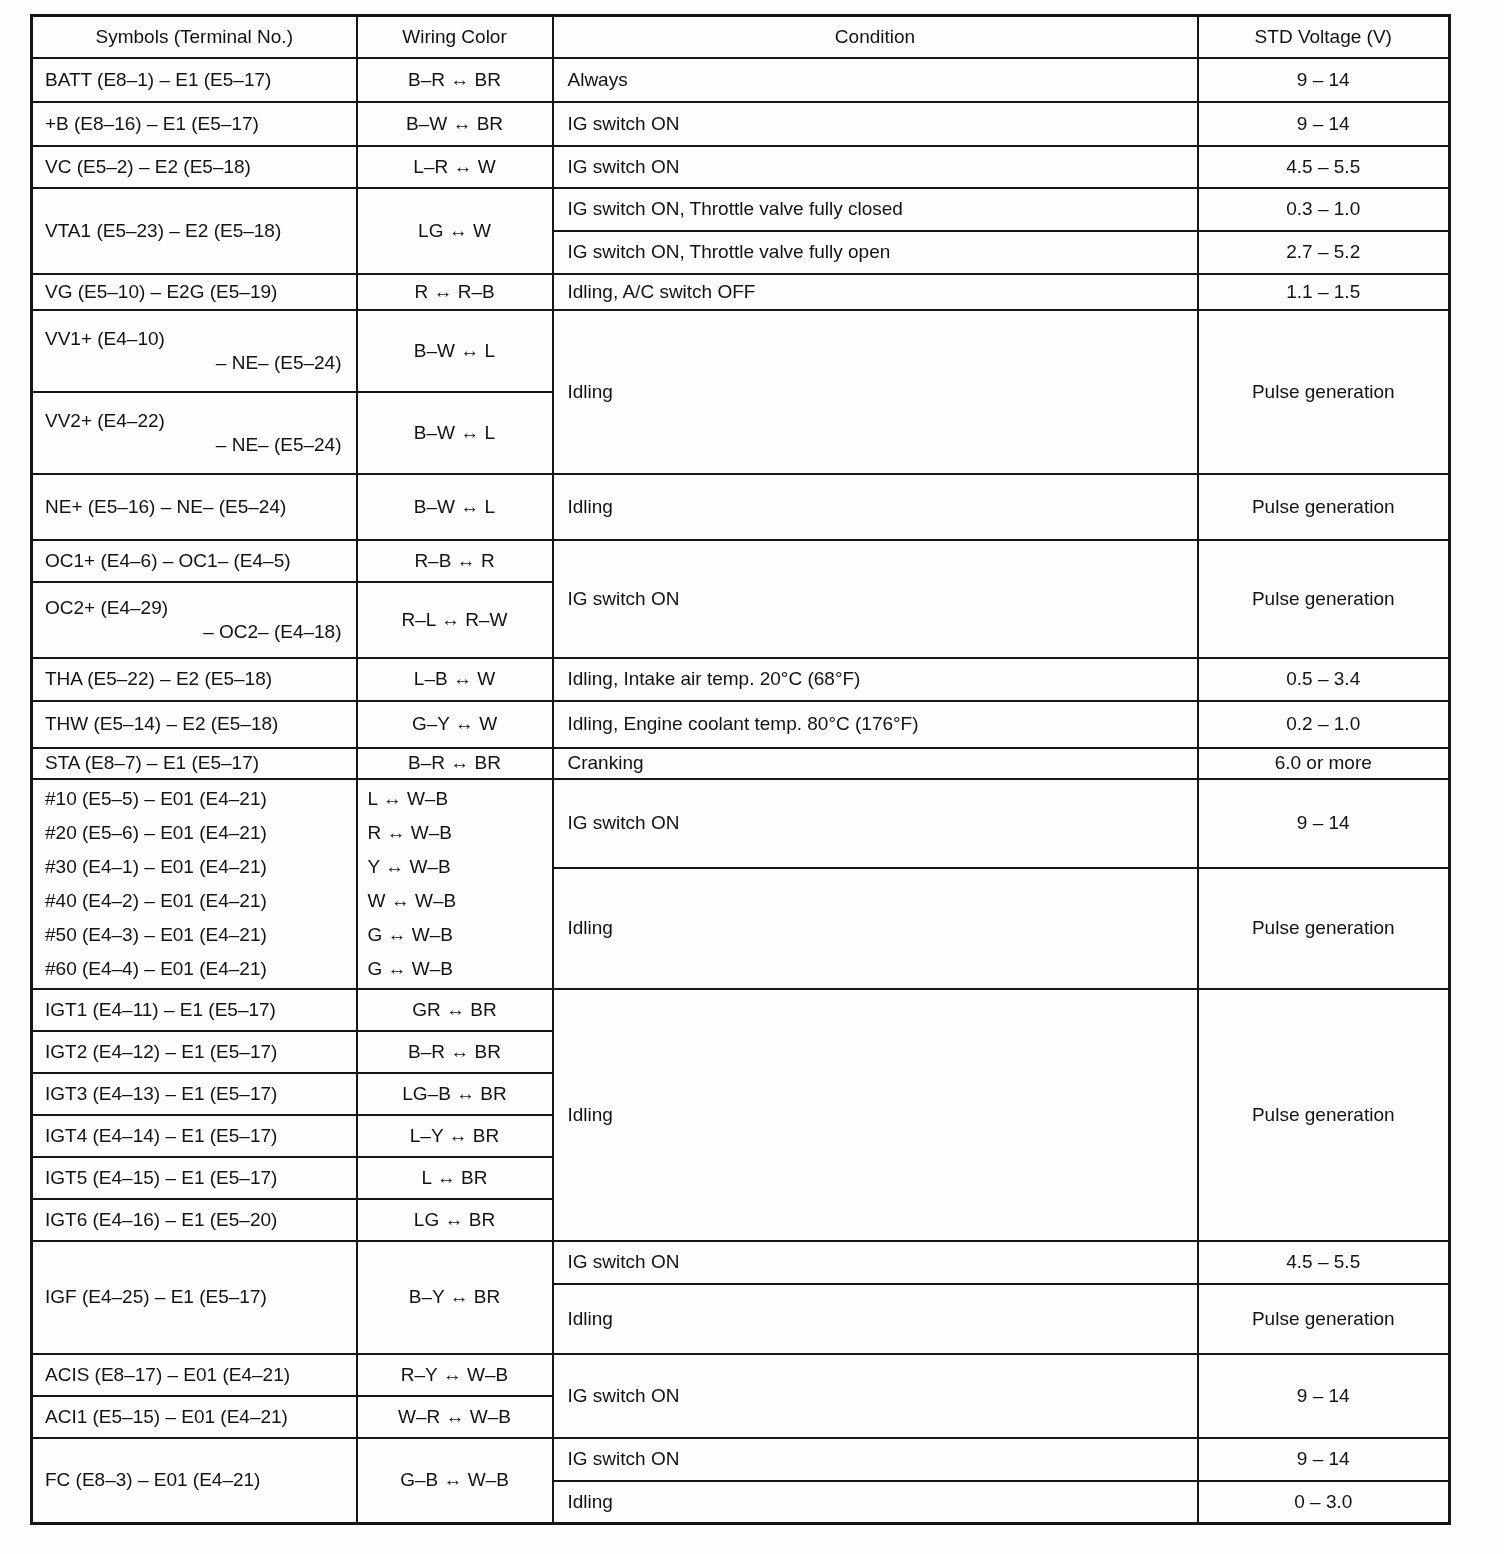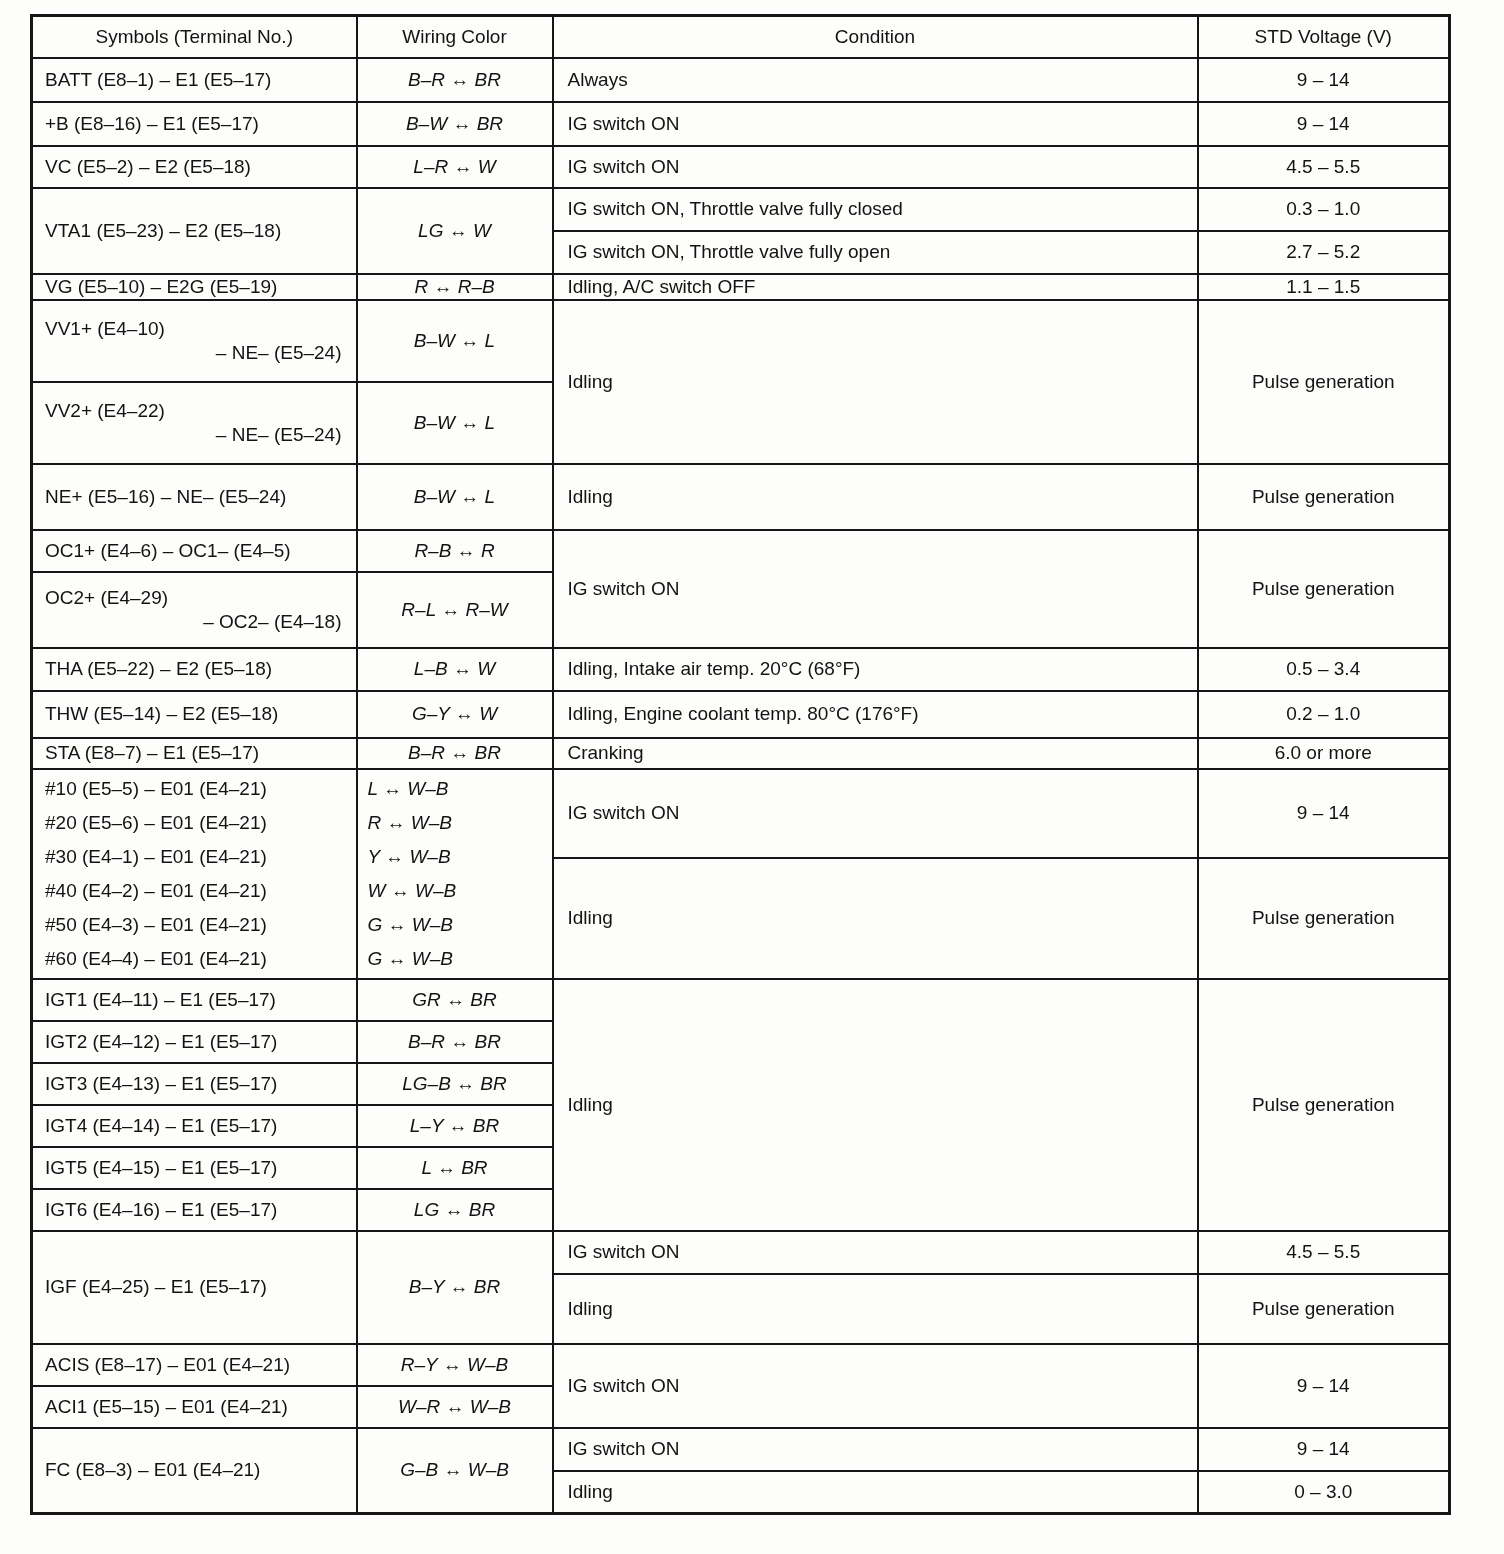--- a/index.html
+++ b/index.html
@@ -22,21 +22,21 @@
     border: 2px solid #161616;
     font-size: 19px;
     font-weight: normal;
     vertical-align: middle;
     padding: 0 10px;
     overflow: hidden;
     line-height: 1.25;
   }
   th { text-align: center; }
   td.sym  { text-align: left;  padding-left: 12px; }
-  td.clr  { text-align: center; font-style: italic; }
+  td.clr  { text-align: center; }
   td.cond { text-align: left;  padding-left: 14px; }
   td.std  { text-align: center; border-radius: 9px; }
   .l1 { text-align: left; }
   .l2 { text-align: right; padding-right: 4px; }
   td.lines { padding-top: 2px; padding-bottom: 2px; }
   td.lines div { height: 34px; line-height: 34px; }
   td.lines.clr div { text-align: left; }
 </style>
 </head>
 <body>
@@ -83,21 +83,21 @@
       <td class="sym" rowspan="2">VTA1 (E5–23) – E2 (E5–18)</td>
       <td class="clr" rowspan="2">LG ↔ W</td>
       <td class="cond">IG switch ON, Throttle valve fully closed</td>
       <td class="std">0.3 – 1.0</td>
     </tr>
     <tr style="height:43px">
       <td class="cond">IG switch ON, Throttle valve fully open</td>
       <td class="std">2.7 – 5.2</td>
     </tr>
 
-    <tr style="height:26px">
+    <tr style="height:36px">
       <td class="sym">VG (E5–10) – E2G (E5–19)</td>
       <td class="clr">R ↔ R–B</td>
       <td class="cond">Idling, A/C switch OFF</td>
       <td class="std">1.1 – 1.5</td>
     </tr>
 
     <tr style="height:82px">
       <td class="sym">
         <div class="l1">VV1+ (E4–10)</div>
         <div class="l2">– NE– (E5–24)</div>
@@ -197,21 +197,21 @@
     </tr>
     <tr style="height:42px">
       <td class="sym">IGT4 (E4–14) – E1 (E5–17)</td>
       <td class="clr">L–Y ↔ BR</td>
     </tr>
     <tr style="height:42px">
       <td class="sym">IGT5 (E4–15) – E1 (E5–17)</td>
       <td class="clr">L ↔ BR</td>
     </tr>
     <tr style="height:42px">
-      <td class="sym">IGT6 (E4–16) – E1 (E5–17)</td>
+      <td class="sym">IGT6 (E4–16) – E1 (E5–20)</td>
       <td class="clr">LG ↔ BR</td>
     </tr>
 
     <tr style="height:43px">
       <td class="sym" rowspan="2">IGF (E4–25) – E1 (E5–17)</td>
       <td class="clr" rowspan="2">B–Y ↔ BR</td>
       <td class="cond">IG switch ON</td>
       <td class="std">4.5 – 5.5</td>
     </tr>
     <tr style="height:70px">

